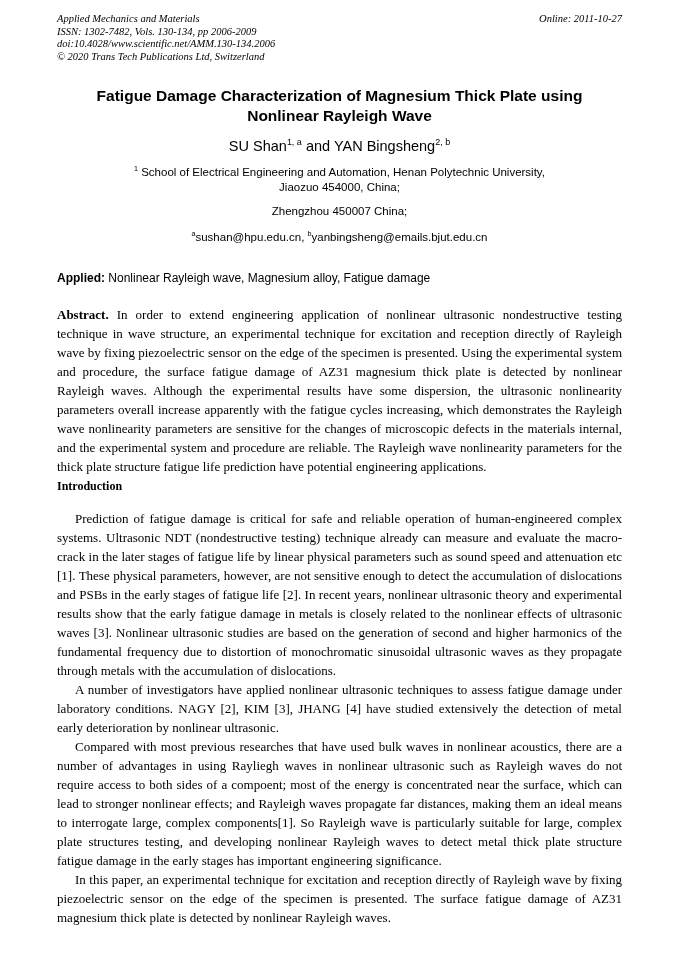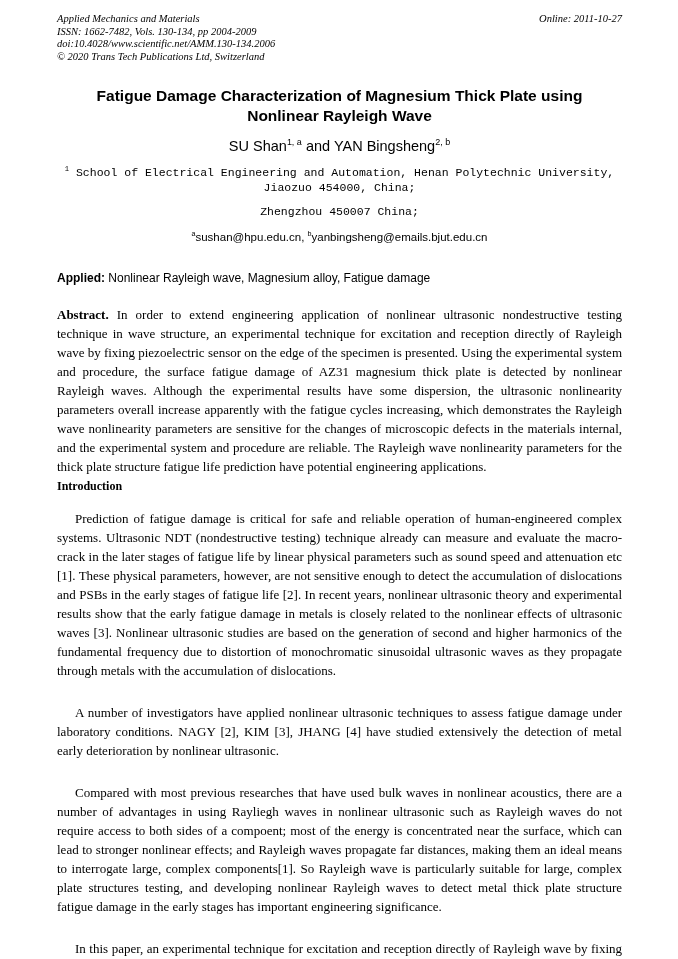--- a/index.html
+++ b/index.html
@@ -41,21 +41,21 @@
     line-height: 19px;
   }
   sup {
     font-size: 0.62em;
     vertical-align: super;
     line-height: 0;
   }
   .affil {
     margin-top: 9px;
     text-align: center;
-    font-family: Liberation Mono, monospace;
+    font-family: Liberation Sans, sans-serif;
     font-size: 11.5px;
     line-height: 15px;
   }
   .emails-line {
     margin-top: 11px;
     text-align: center;
     font-family: "Liberation Sans", sans-serif;
     font-size: 11.5px;
     line-height: 15px;
   }
@@ -74,32 +74,32 @@
     text-align: justify;
   }
   .abstract-para { margin-top: 19px !important; }
   .abstract-para .abs-label { font-weight: bold; }
   .section-heading {
     margin-top: 1px;
     font-size: 12px;
     font-weight: bold;
     line-height: 18px;
   }
-  .section-body p { text-indent: 18px; margin-top: 23px; }
+  .section-body p { text-indent: 18px; }
   .section-body p:first-child { margin-top: 14px; }
 </style>
 </head>
 <body>
 
 <div class="page">
 
   <div class="header-row">
     <div class="header-left">
       <div>Applied Mechanics and Materials</div>
-      <div>ISSN: 1662-7482, Vols. 130-134, pp 2004-2009</div>
+      <div>ISSN: 1302-7482, Vols. 130-134, pp 2006-2009</div>
       <div>doi:10.4028/www.scientific.net/AMM.130-134.2006</div>
       <div>© 2020 Trans Tech Publications Ltd, Switzerland</div>
     </div>
     <div class="header-right">Online: 2011-10-27</div>
   </div>
 
   <div class="title-block">
     <div>Fatigue Damage Characterization of Magnesium Thick Plate using</div>
     <div>Nonlinear Rayleigh Wave</div>
   </div>

